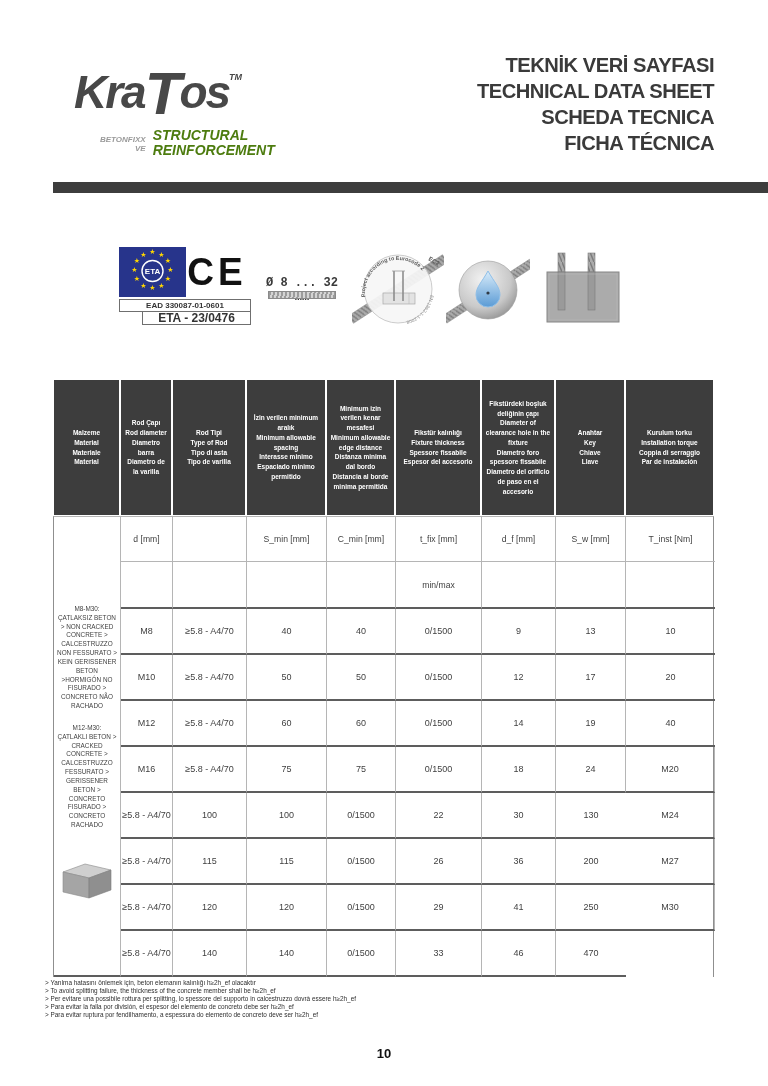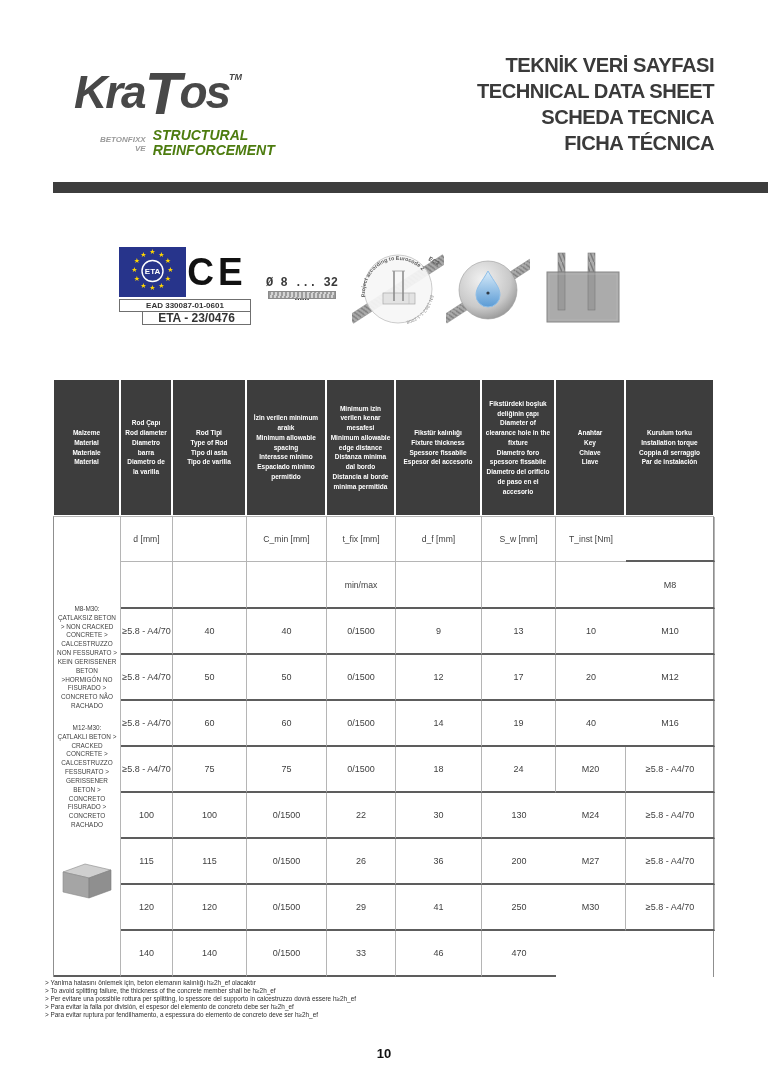--- a/index.html
+++ b/index.html
@@ -237,20 +237,21 @@
           <svg width="58" height="44" viewBox="0 0 58 44">
             <polygon points="5,15 27,7 53,13 31,21" fill="#cfcfcf" stroke="#8a8a8a" stroke-width="0.6"></polygon>
             <polygon points="5,15 31,21 31,41 5,35" fill="#a5a5a5" stroke="#8a8a8a" stroke-width="0.6"></polygon>
             <polygon points="31,21 53,13 53,33 31,41" fill="#8f8f8f" stroke="#7d7d7d" stroke-width="0.6"></polygon>
           </svg>
         </div>
       </div>
 
       <div class="cell u">d [mm]</div>
       <div class="cell u"></div>
+      <div class="cell u">S_min [mm]</div>
       <div class="cell u">C_min [mm]</div>
       <div class="cell u">t_fix [mm]</div>
       <div class="cell u">d_f [mm]</div>
       <div class="cell u">S_w [mm]</div>
       <div class="cell u lastcol">T_inst [Nm]</div>
 
       <div class="cell mm"></div>
       <div class="cell mm"></div>
       <div class="cell mm"></div>
       <div class="cell mm"></div>

